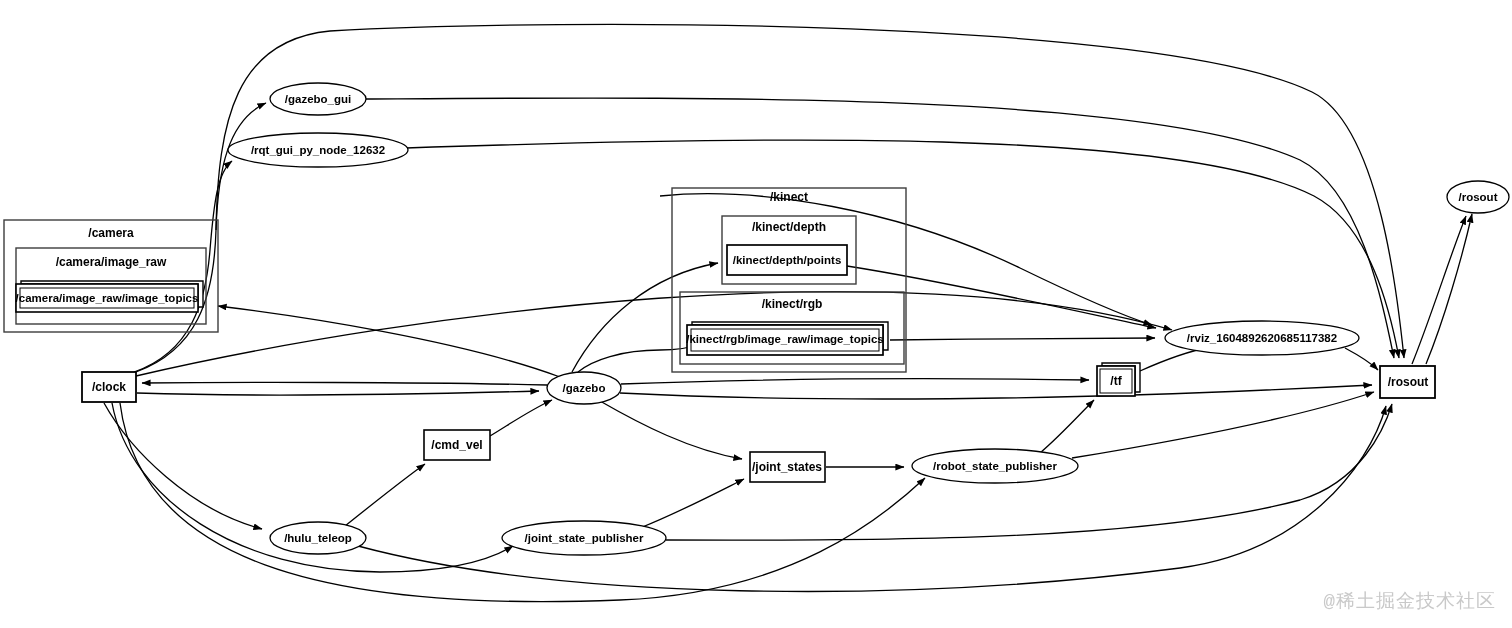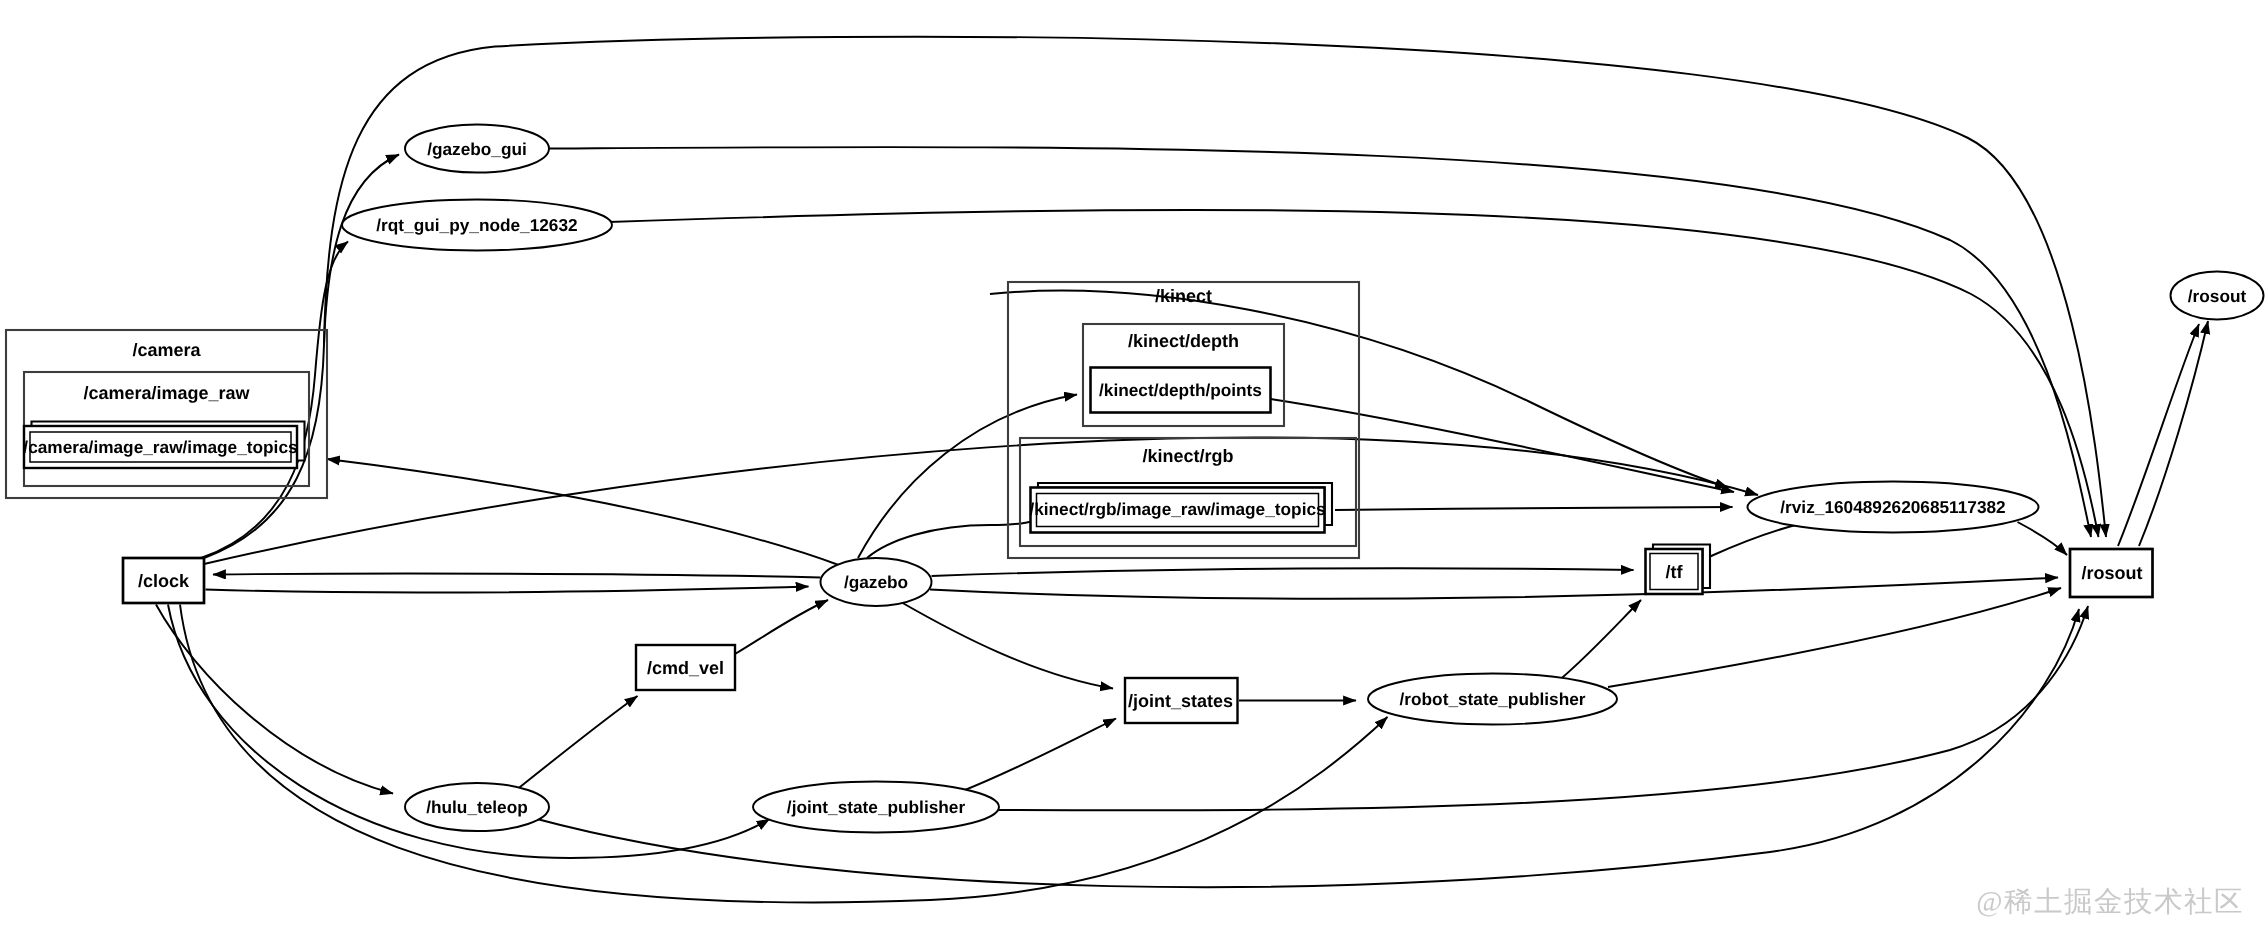--- a/index.html
+++ b/index.html
@@ -5,21 +5,21 @@
   html,body{margin:0;padding:0;background:#ffffff;}
   body{width:1512px;height:628px;font-family:"Liberation Sans",sans-serif;overflow:hidden;}
   #graph-root{position:relative;width:1512px;height:628px;background:#fff;}
   svg#graph-canvas{position:absolute;left:0;top:0;width:1512px;height:628px;}
   .node-label{font-family:"Liberation Sans",sans-serif;font-weight:bold;fill:#000;text-anchor:middle;dominant-baseline:middle;}
   .cluster-label{font-family:"Liberation Sans",sans-serif;font-weight:bold;fill:#000;text-anchor:middle;dominant-baseline:middle;}
   .shape{fill:#ffffff;stroke:#000000;}
   .cluster-box{fill:none;stroke:#3d3d3d;stroke-width:1.4;}
   .edge{fill:none;stroke:#000000;stroke-width:1.3;}
   .watermark{position:absolute;right:16px;bottom:14px;color:#c9c9c9;font-size:19px;
-             font-family:Liberation Serif, serif;letter-spacing:1px;white-space:nowrap;}
+             font-family:Liberation Mono, monospace;letter-spacing:1px;white-space:nowrap;}
 </style>
 </head>
 <body>
 
 <div id="graph-root">
 
   <svg id="graph-canvas" viewBox="0 0 1512 628">
     <defs>
       <marker id="arrow" markerWidth="10" markerHeight="10" refX="8.6" refY="3.4" orient="auto" markerUnits="userSpaceOnUse">
         <path d="M0,0 L9,3.4 L0,6.8 Z" fill="#000"></path>

